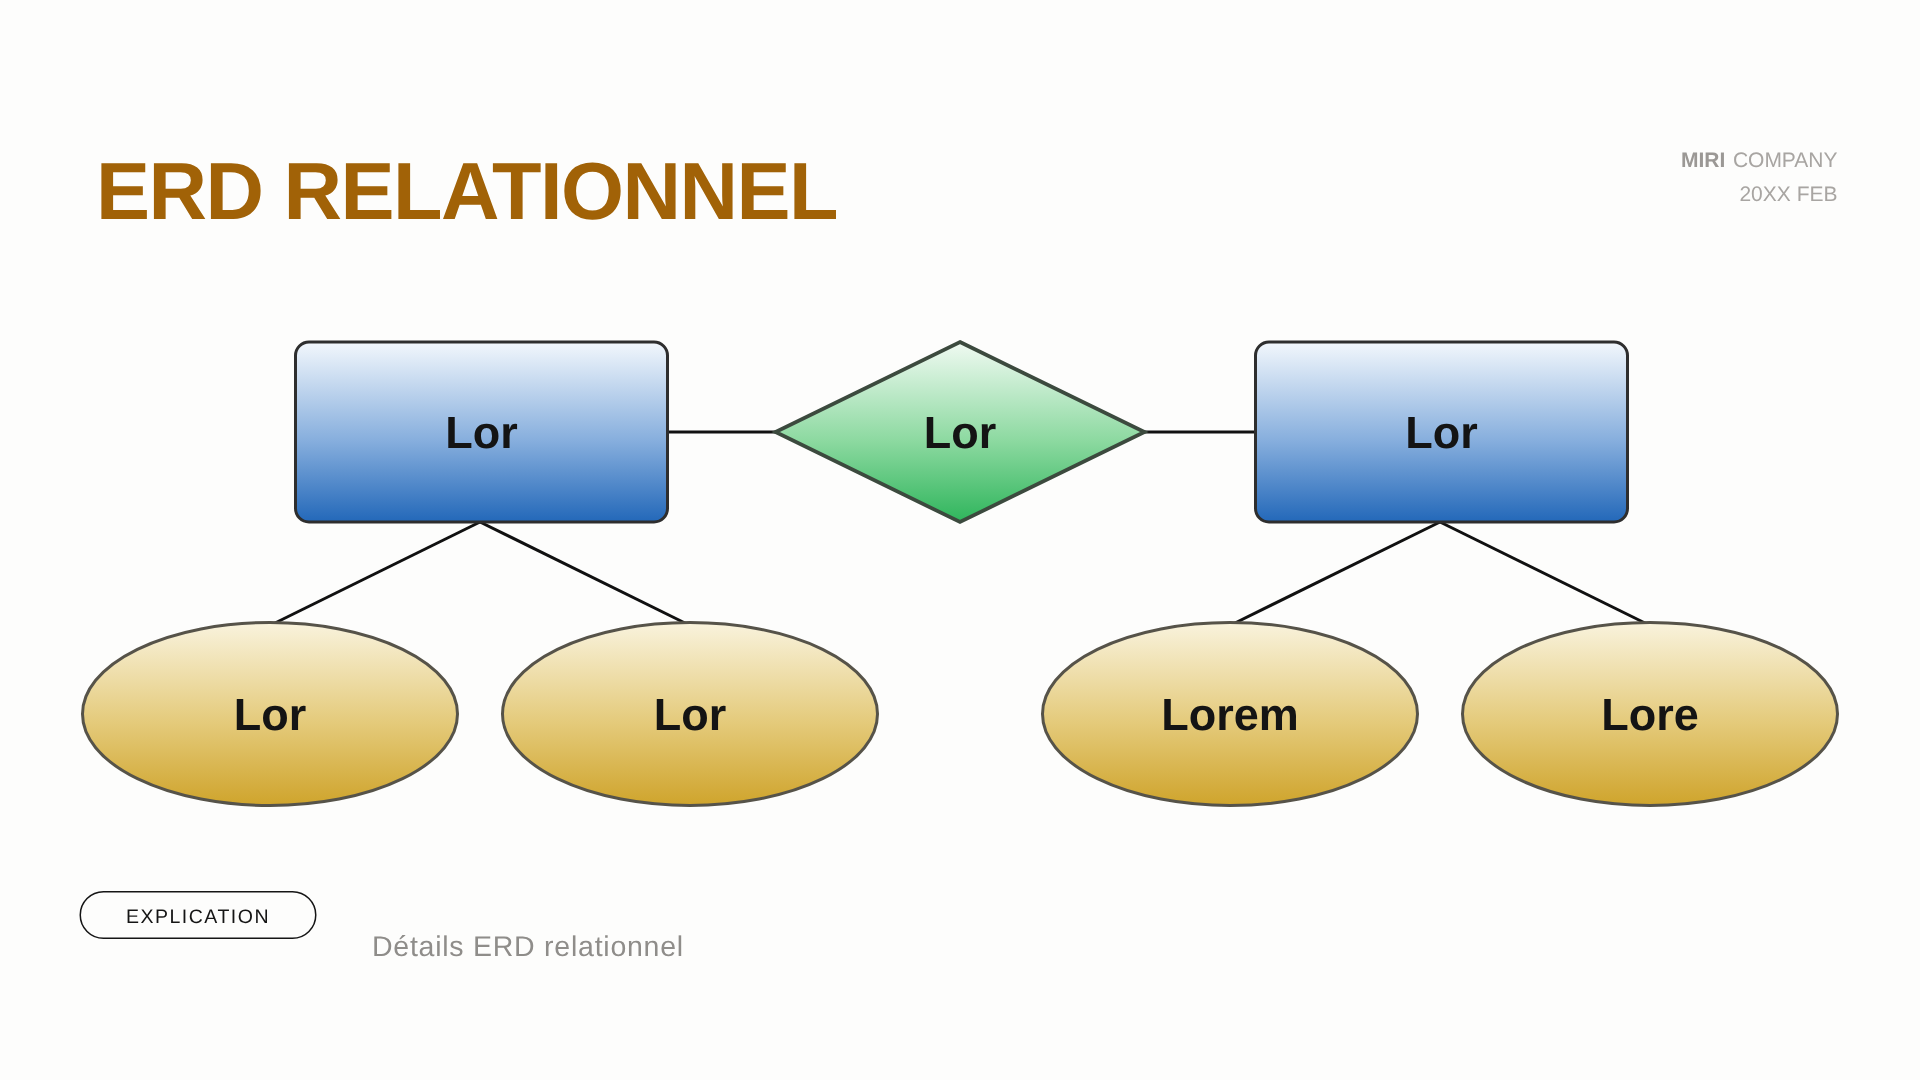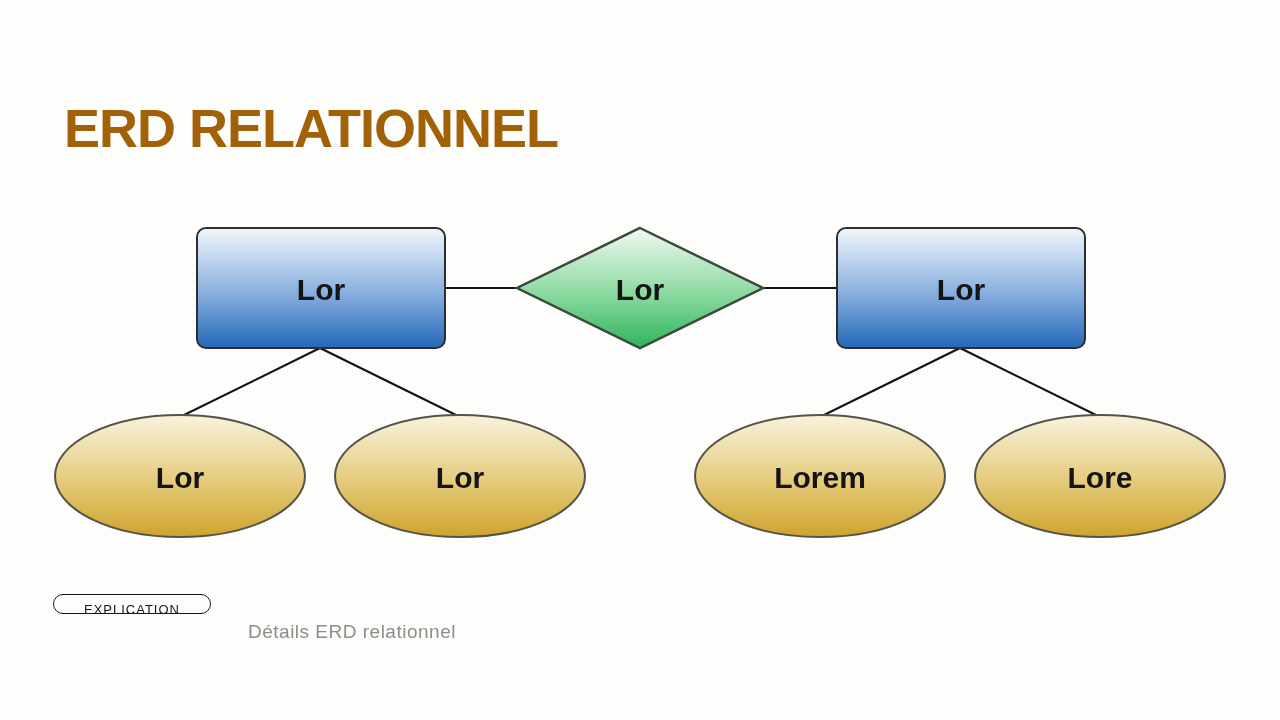--- a/index.html
+++ b/index.html
@@ -28,38 +28,42 @@
     color: #a8a5a2;
   }
   .meta .brand { font-weight: bold; color: #9b9895; margin-right: 5px; }
   .diagram-svg { position: absolute; left: 0; top: 0; }
   .node-label {
     font-family: "Liberation Sans", sans-serif;
     font-weight: bold; font-size: 30px; fill: #141414;
   }
   .pill-button {
     position: absolute; left: 53px; top: 594px;
-    width: 158px; height: 20px;
+    width: 158px; height: 32px;
     background: #fdfdfc; border: 1.6px solid #151515; border-radius: 17px;
     font-family: "Liberation Sans", sans-serif;
     font-size: 13px; letter-spacing: 1px; color: #151515;
     cursor: pointer; text-align: center; line-height: 29px; padding: 0;
   }
   .caption {
     position: absolute; left: 248px; top: 621px;
     font-size: 19px; color: #8f8d8a; letter-spacing: 0.5px;
   }
 </style>
 </head>
 <body>
 
 <div class="slide">
 
   <h1 class="title">ERD RELATIONNEL</h1>
 
+  <div class="meta">
+    <div><span class="brand">MIRI</span><span>COMPANY</span></div>
+    <div>20XX FEB</div>
+  </div>
 
   <svg class="diagram-svg" width="1280" height="720" viewBox="0 0 1280 720">
     <defs>
       <linearGradient id="gradBlue" x1="0" y1="0" x2="0" y2="1">
         <stop offset="0" stop-color="#f2f7fc"></stop>
         <stop offset="0.55" stop-color="#86aedd"></stop>
         <stop offset="1" stop-color="#2368b9"></stop>
       </linearGradient>
       <linearGradient id="gradGreen" x1="0" y1="0" x2="0" y2="1">
         <stop offset="0" stop-color="#f0faf2"></stop>

